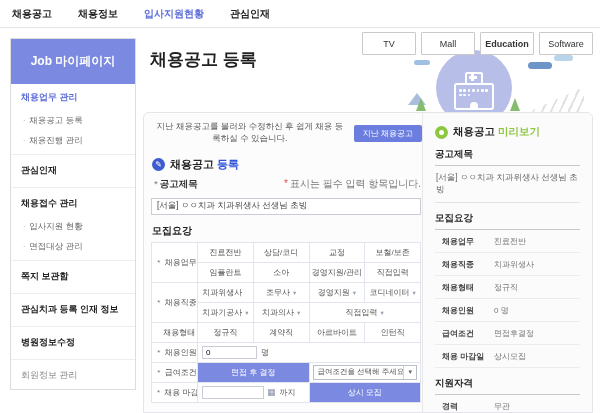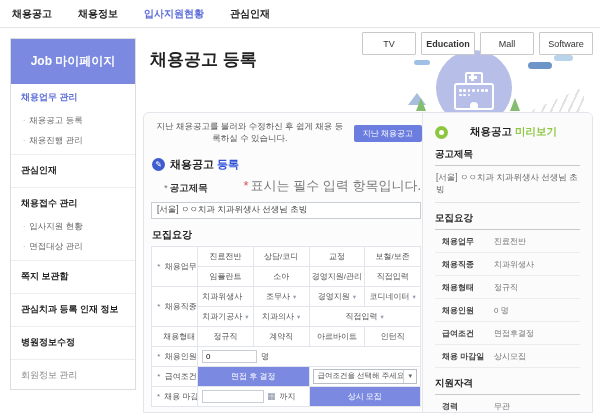--- a/index.html
+++ b/index.html
@@ -60,23 +60,23 @@
   .banner-btn{background:var(--accent-dark); color:#fff; border:none; font-size:8px; padding:3px 9px;
     border-radius:2px; font-family:inherit; cursor:pointer; white-space:nowrap;}
   .section-head{display:flex; align-items:center; gap:5px; margin:6px 0 5px 1px;}
   .icon-circle{width:13px; height:13px; border-radius:50%; display:flex; align-items:center; justify-content:center;
     color:#fff; font-size:8px;}
   .icon-blue{background:#3f5bd0;}
   .icon-green{background:var(--green);}
   .icon-green .dot{width:5px; height:5px; background:#fff; border-radius:50%;}
   .section-head .t{font-size:11px; font-weight:bold; color:#222;}
   .section-head .t .acc{color:var(--blue-text);margin-top:22px;}
-  .field-head{display:flex; justify-content:space-between; align-items:flex-end; margin:3px 1px 3px 13px;}
+  .field-head{display:flex; justify-content:space-between; align-items:center; margin:3px 1px 3px 3px;}
   .field-label{font-size:9.5px; font-weight:bold; color:#333;}
-  .req-note{font-size:13px; color:#777;}
+  .req-note{font-size:10px; color:#777;}
   .req-star{color:#d9534f; margin-right:2px;}
   .lbl-star{color:#777; margin-right:2px; font-weight:normal;}
   .title-input{width:270px; height:17px; border:1px solid #c9cdd6; font-size:8.5px; color:#444;
     padding:0 5px; font-family:inherit; background:#fff;}
   .sub-head{font-size:10px; font-weight:bold; color:#222; margin:9px 1px 4px 1px;}
   table.opt{border-collapse:collapse; width:270px; table-layout:fixed;}
   table.opt td{border:1px solid var(--border); height:20px; font-size:8px; color:#555;
     text-align:center; background:#fff; cursor:pointer; overflow:hidden; white-space:nowrap;}
   td.lblcell{background:#f5f6fa; text-align:left; padding-left:5px; color:#555; cursor:default; width:46px;}
   td.sel{background:var(--accent); border-color:var(--accent); color:#fff;}
@@ -89,21 +89,21 @@
   .selbtn{width:100%; height:100%; display:flex; align-items:center; justify-content:center;
     background:var(--accent); color:#fff; font-size:8px; cursor:pointer;}
   .select-box{margin:2px 3px; height:15px; border:1px solid #b9bdc8; background:#fff; display:flex;
     align-items:center; justify-content:space-between; padding:0 0 0 4px; cursor:pointer;}
   .select-box .txt{font-size:7.5px; color:#555; white-space:nowrap; overflow:hidden;}
   .select-box .cbox{border-left:1px solid #d0d3da; padding:0 4px; font-size:7px; color:#666; align-self:stretch; display:flex; align-items:center;}
   .cal-icon{font-size:9px; color:#8a93a8; margin-left:-1px;}
   .until{font-size:8px; color:#555;}
   
   .preview-col{flex:1; border-left:1px solid #e7e7ea; background:#fbfbfc; padding:12px 12px 0 12px; overflow:hidden;}
-  .pv-head{display:flex; align-items:center; gap:22px; margin-bottom:4px;}
+  .pv-head{display:flex; align-items:center; gap:5px; margin-bottom:4px;}
   .pv-head .t{font-size:10.5px; font-weight:bold; color:#222;}
   .pv-head .t .acc{color:var(--green);}
   .pv-section{margin-top:9px;}
   .pv-title{font-size:9.5px; font-weight:bold; color:#222; padding-bottom:4px; border-bottom:1px solid #c9c9cd;}
   .pv-valrow{font-size:8.5px; color:#666; padding:6px 0 6px 1px; border-bottom:1px solid #e3e3e6;}
   .pv-kv{display:flex; align-items:center; padding:5.5px 0 5.5px 7px; border-bottom:1px solid #ececef;}
   .pv-kv .k{font-size:8px; font-weight:bold; color:#444; width:52px; flex-shrink:0;}
   .pv-kv .v{font-size:8px; color:#777;}
 </style>
 </head>
@@ -111,22 +111,22 @@
 
 <div class="topbar" id="topnav">
     <div class="nav-item">채용공고</div>
     <div class="nav-item">채용정보</div>
     <div class="nav-item active">입사지원현황</div>
     <div class="nav-item">관심인재</div>
   </div>
 
 <div class="site-buttons" id="siteButtons">
     <button class="site-btn">TV</button>
+    <button class="site-btn">Mall</button>
     <button class="site-btn bold">Education</button>
-    <button class="site-btn">Mall</button>
     <button class="site-btn">Software</button>
   </div>
 
 <div class="sidebar">
   <div class="sidebar-head">Job 마이페이지</div>
   <div id="sidebarItems">
       <div class="side-item accent">채용업무 관리</div>
       <div class="side-sub"><span class="bullet">·</span><span>채용공고 등록</span></div>
       <div class="side-sub"><span class="bullet">·</span><span>채용진행 관리</span></div>
       <div class="side-div"></div>

